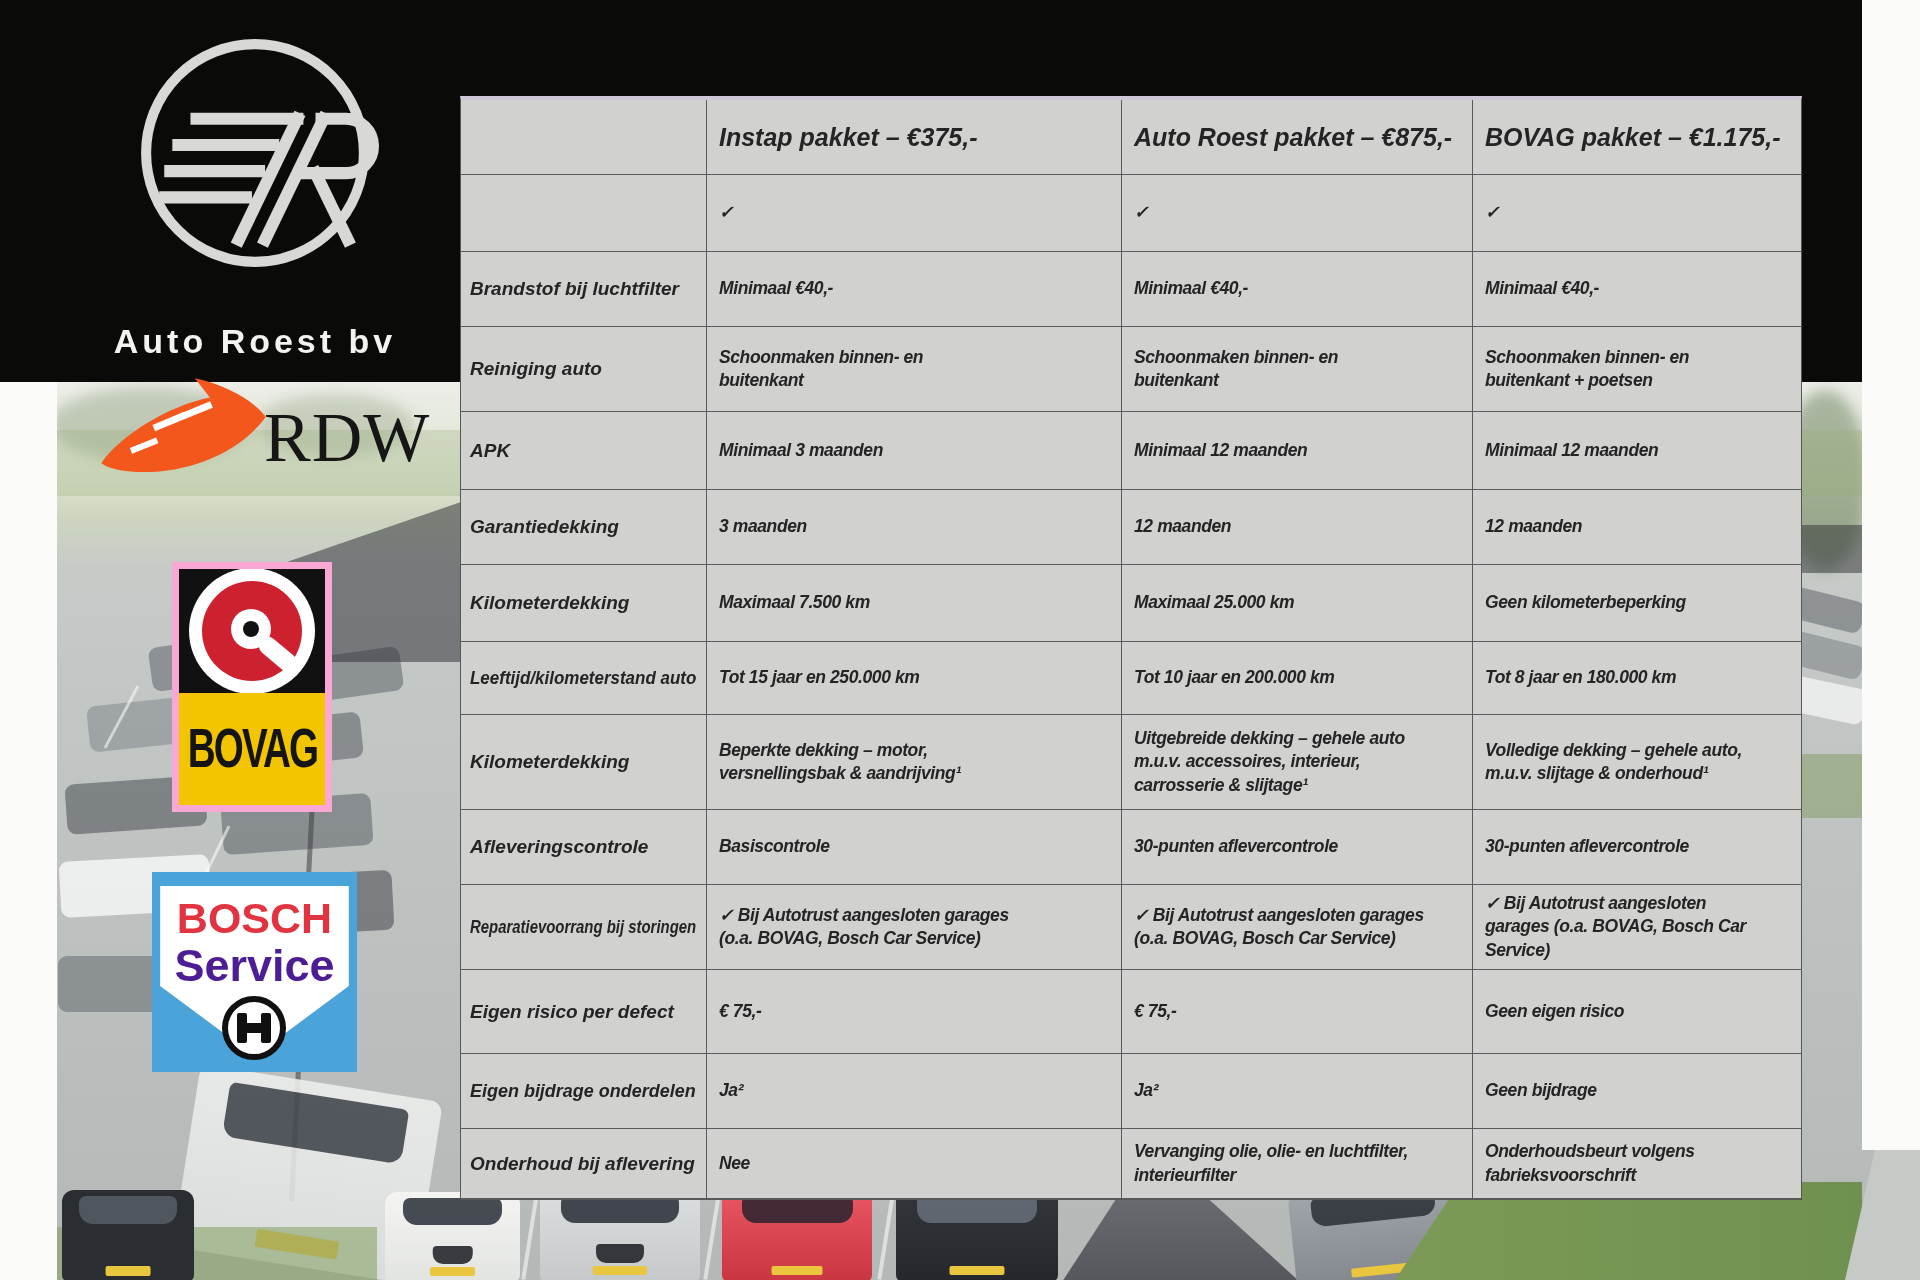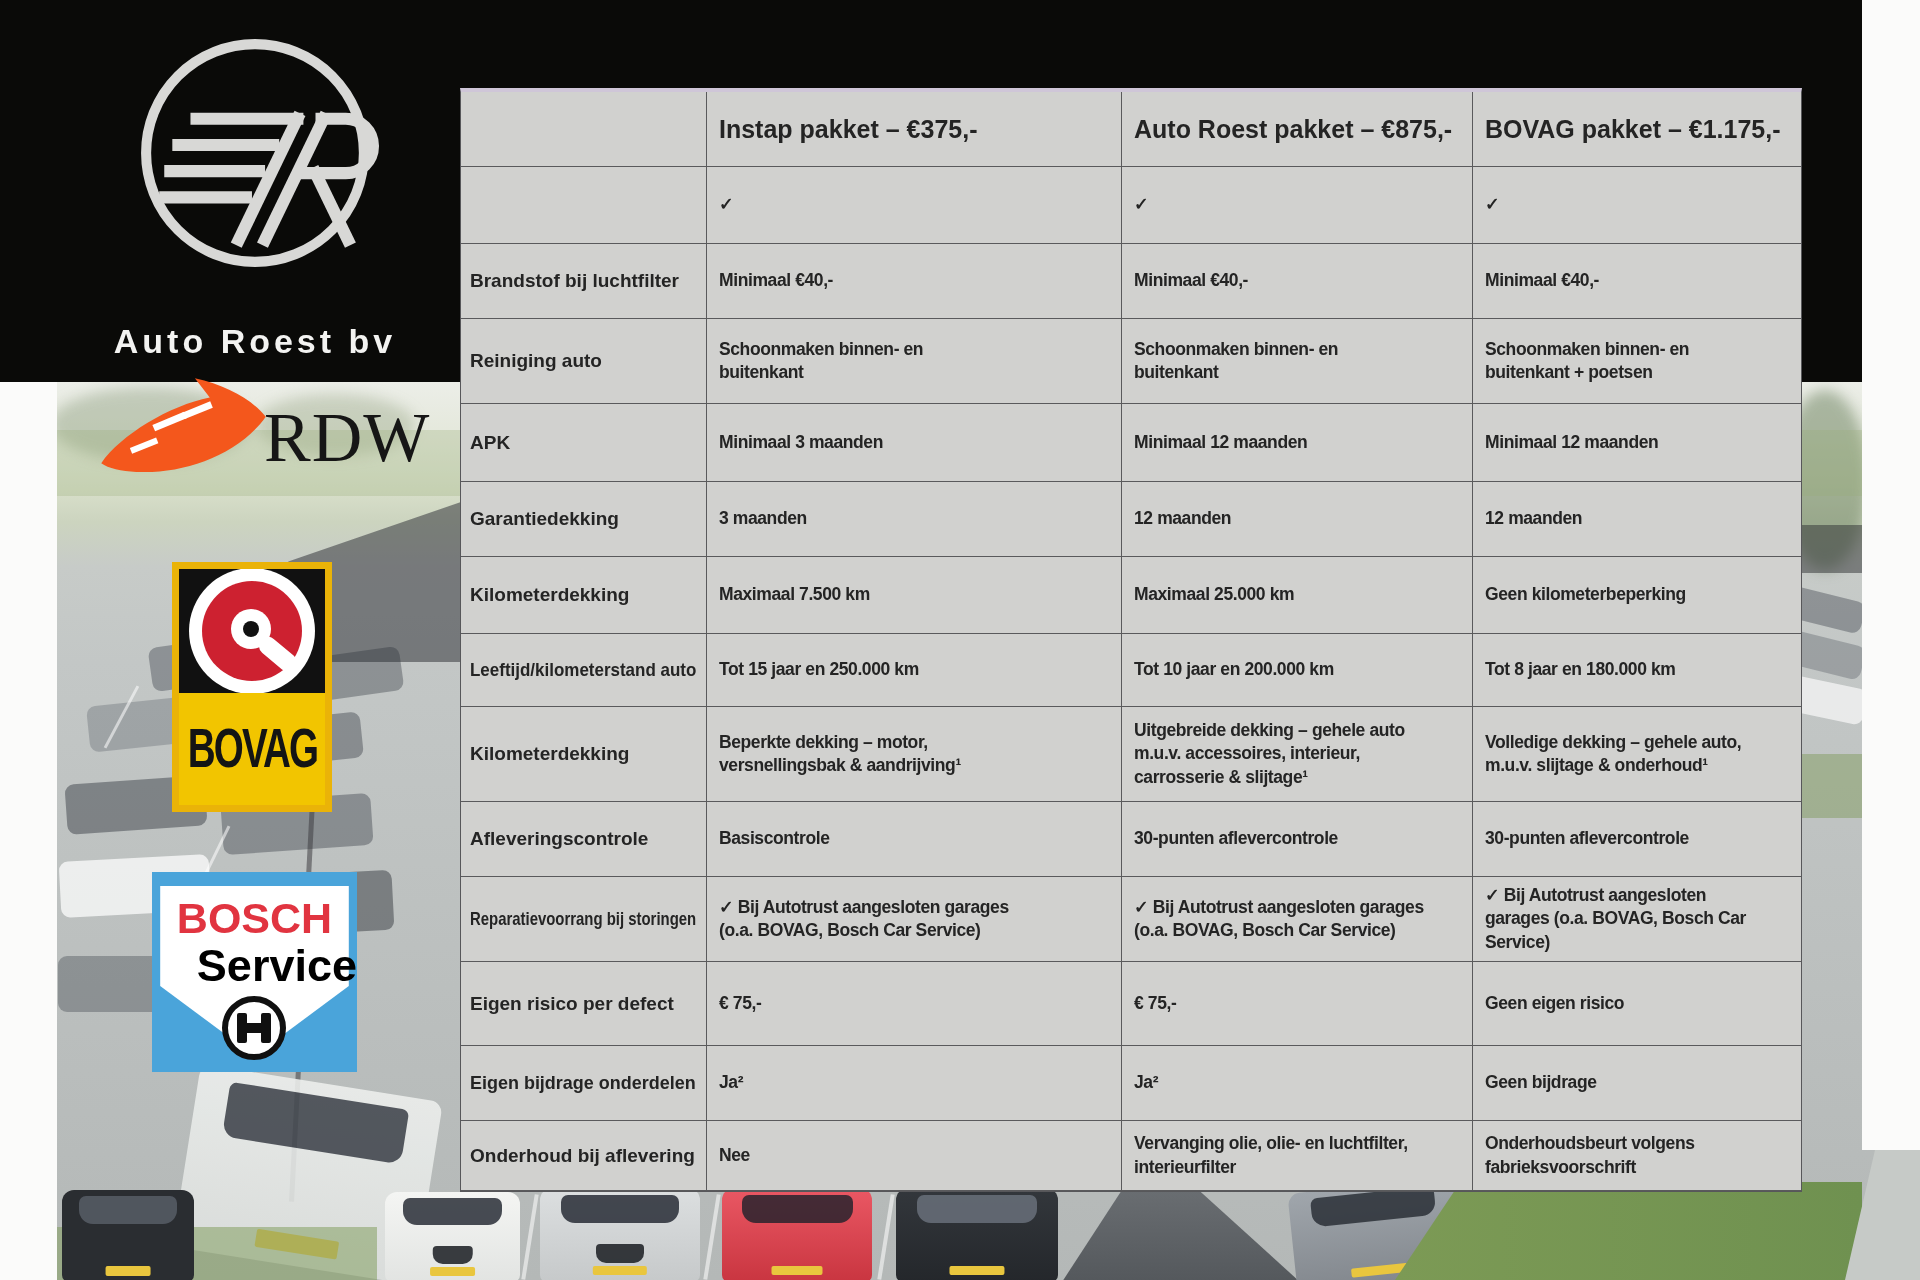--- a/index.html
+++ b/index.html
@@ -28,41 +28,41 @@
   .strip-left{position:absolute;left:0;top:382px;width:57px;height:898px;background:#fbfbfa;}
   .strip-right{position:absolute;left:1862px;top:0;width:58px;height:1150px;background:#fbfbfa;}
   .black-panel{position:absolute;left:0;top:0;width:1862px;height:382px;background:#0a0a08;}
 
   
   .ar-logo{position:absolute;left:130px;top:32px;width:250px;height:242px;}
   .brand-text{position:absolute;left:60px;top:322px;width:390px;text-align:center;
      color:#f3f3f1;font-size:34px;font-weight:700;letter-spacing:4px;}
 
   
-  .pkg-table{position:absolute;left:460px;top:88px;width:1340px;height:1099px;
+  .pkg-table{position:absolute;left:460px;top:96px;width:1340px;height:1099px;
      display:grid;grid-template-columns:246px 415px 351px 328px;
      grid-template-rows:75px 77px 75px 85px 78px 75px 77px 73px 95px 75px 85px 84px 75px 70px;
-     background:#3b82f6;border:1px solid #57575a;border-top:4px solid #cfc6d8;}
+     background:#3b82f6;border:1px solid #57575a;border-top:4px solid #cfc6d8;font-style:italic;}
   .cell{border-right:1px solid #5a5a5c;border-bottom:1px solid #5a5a5c;
      display:flex;align-items:center;box-sizing:border-box;overflow:hidden;
      color:#242424;font-weight:700;padding:6px 10px 6px 12px;background:#d1d1cf;}
   .cell.cl4{border-right:none;}
   .head{font-size:25px;}
   .lab{font-size:19px;padding-left:9px;}
   .val{font-size:17.5px;letter-spacing:-0.4px;line-height:1.32;white-space:pre-line;}
   .fit{display:inline-block;white-space:nowrap;transform-origin:left center;}
 
   
   .rdw{position:absolute;left:96px;top:368px;width:310px;height:145px;}
   .rdw svg{position:absolute;left:0;top:2px;}
   .rdw .rdw-text{position:absolute;left:168px;top:30px;font-family:Liberation Serif, serif;
       font-size:70px;font-weight:500;color:#161616;letter-spacing:1px;}
 
   
-  .bovag{position:absolute;left:172px;top:562px;width:160px;height:250px;background:#eab308;
+  .bovag{position:absolute;left:172px;top:562px;width:160px;height:250px;background:#f9a8d4;
       padding:7px;box-sizing:border-box;}
   .bovag-top{position:relative;width:146px;height:124px;background:#111;overflow:hidden;}
   .bovag-ring{position:absolute;left:10px;top:-1px;width:126px;height:126px;border-radius:50%;
       background:#fff;}
   .bovag-red{position:absolute;left:23px;top:12px;width:100px;height:100px;border-radius:50%;
       background:#cd2130;}
   .bovag-wr-head{position:absolute;left:52px;top:40px;width:40px;height:40px;border-radius:50%;
       background:#fff;}
   .bovag-wr-hole{position:absolute;left:64px;top:52px;width:16px;height:16px;border-radius:50%;
       background:#111;}
@@ -72,22 +72,22 @@
       display:flex;align-items:center;justify-content:center;}
   .bovag-word{font-size:42px;font-weight:800;color:#141414;letter-spacing:-2px;
       transform:scale(0.92,1.3);}
 
   
   .bosch{position:absolute;left:152px;top:872px;width:205px;height:200px;background:#4aa4da;}
   .bosch-shield{position:absolute;left:0;top:0;width:100%;height:100%;background:#fff;
       clip-path:polygon(4% 7%,96% 7%,96% 57%,50% 92%,4% 57%);}
   .bosch-word1{position:absolute;left:0;top:22px;width:100%;text-align:center;
       font-size:43px;font-weight:800;color:#e13440;letter-spacing:0px;}
-  .bosch-word2{position:absolute;left:0;top:68px;width:100%;text-align:right;
-      font-size:45px;font-weight:700;color:#000000;}
+  .bosch-word2{position:absolute;left:0;top:68px;width:100%;text-align:center;
+      font-size:45px;font-weight:700;color:#4c1d95;}
   .bosch-sym{position:absolute;left:70px;top:124px;width:52px;height:52px;border-radius:50%;
       border:6px solid #101010;background:#fff;}
   .bosch-sym .bl{position:absolute;left:9px;top:11px;width:10px;height:30px;background:#101010;border-radius:2px;}
   .bosch-sym .br{position:absolute;right:9px;top:11px;width:10px;height:30px;background:#101010;border-radius:2px;}
   .bosch-sym .bm{position:absolute;left:9px;top:21px;width:34px;height:10px;background:#101010;}
 </style>
 </head>
 <body>
 
 <div class="stage">

